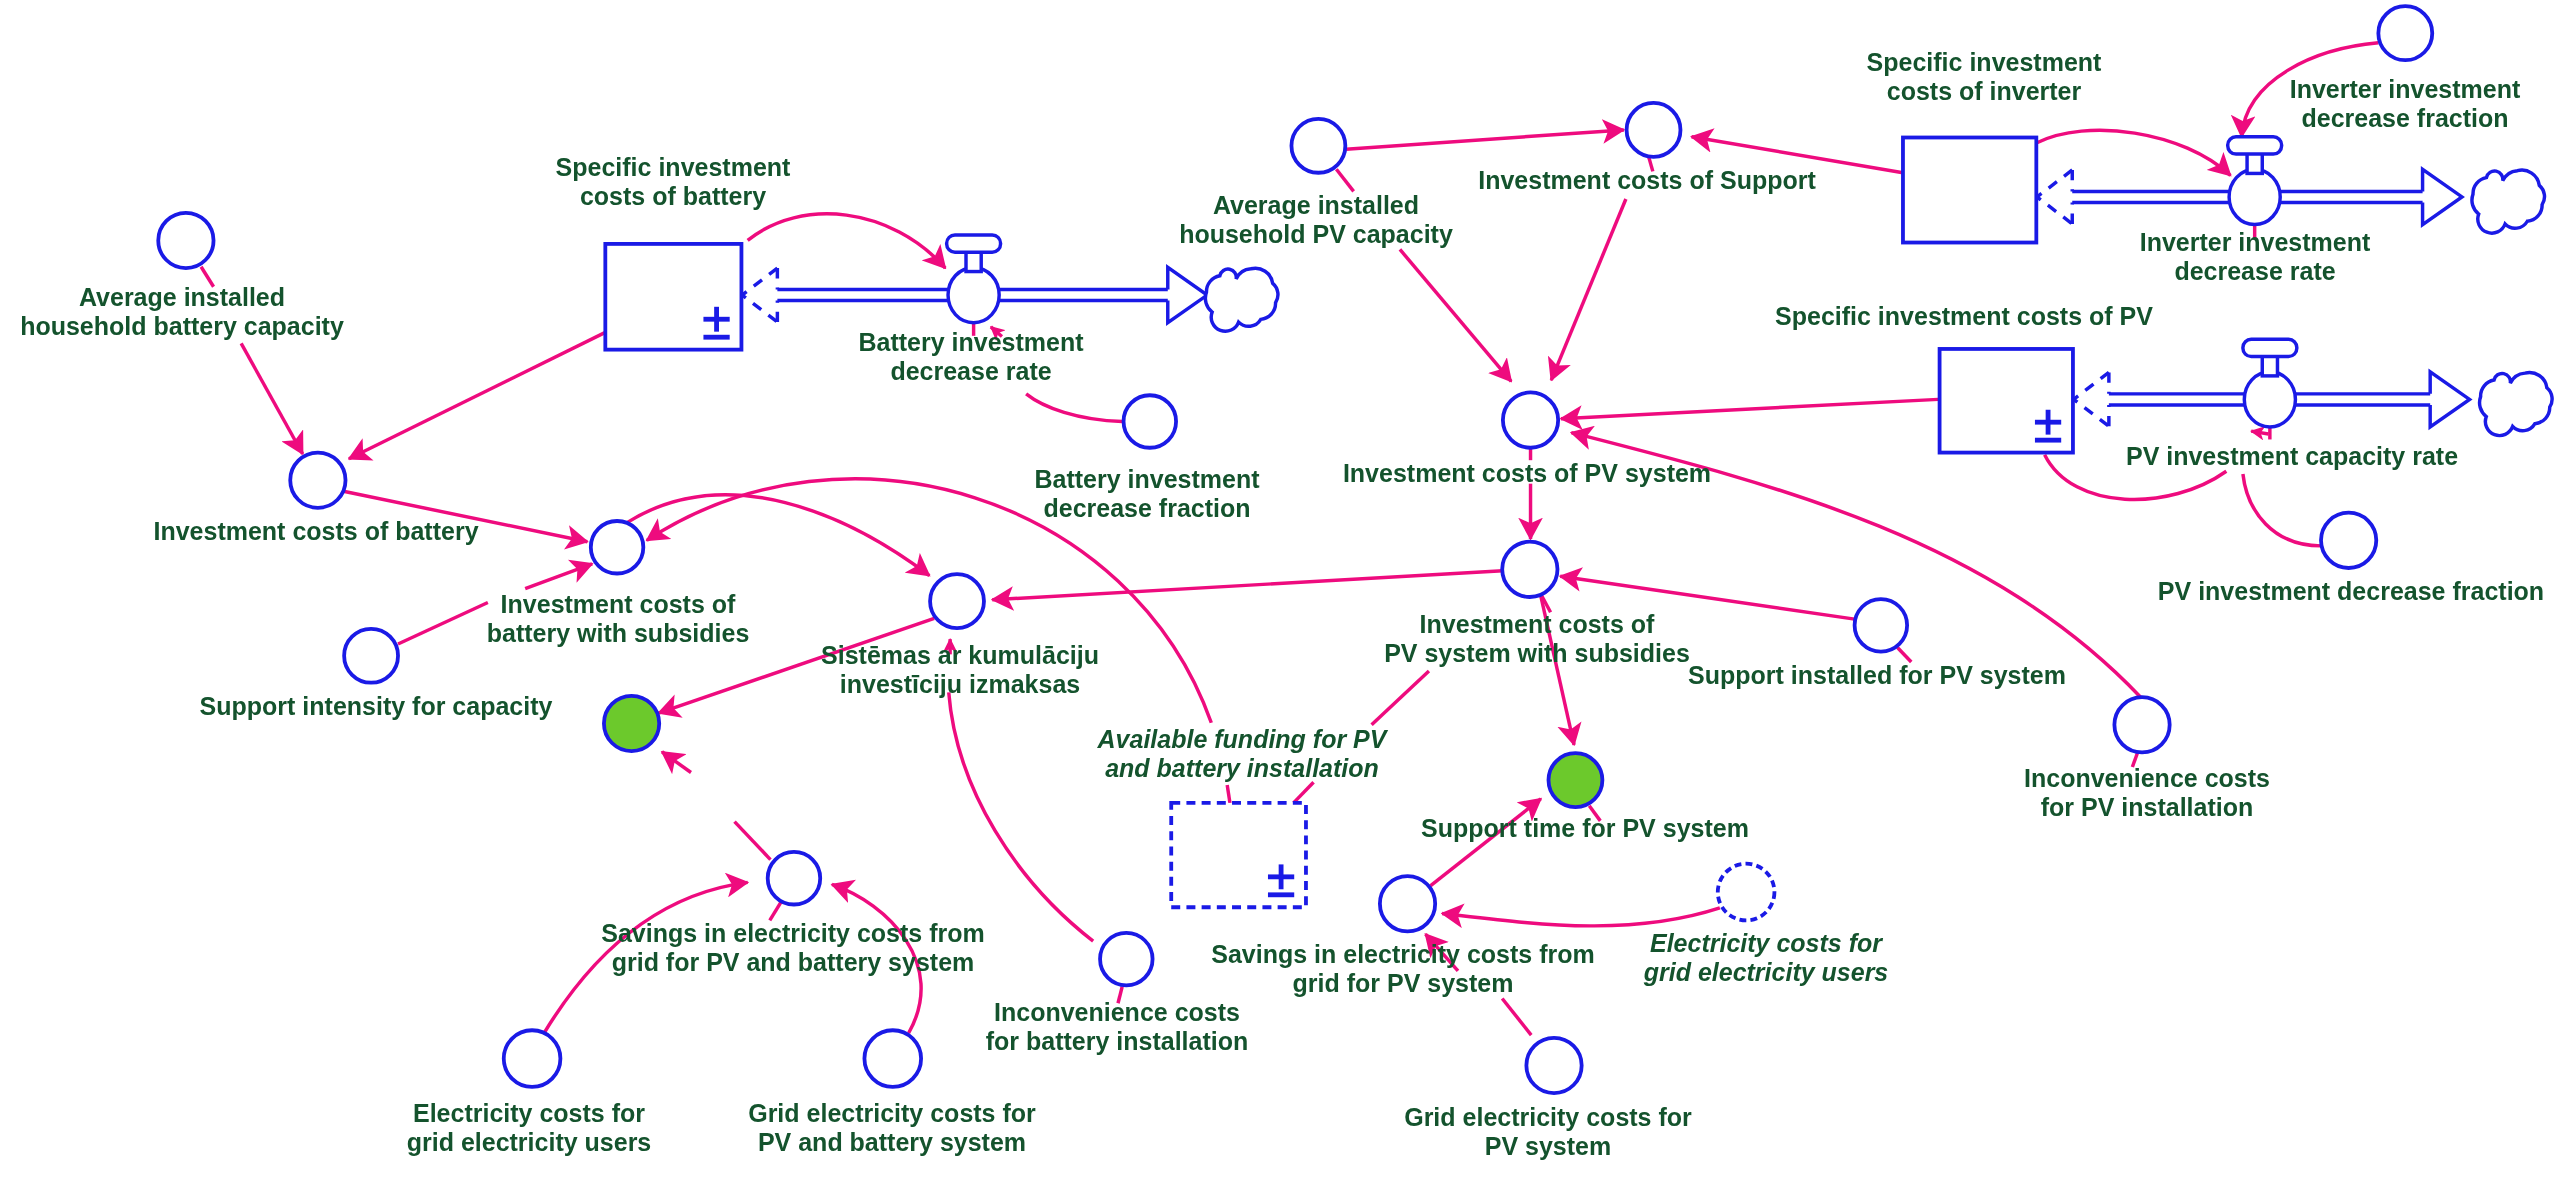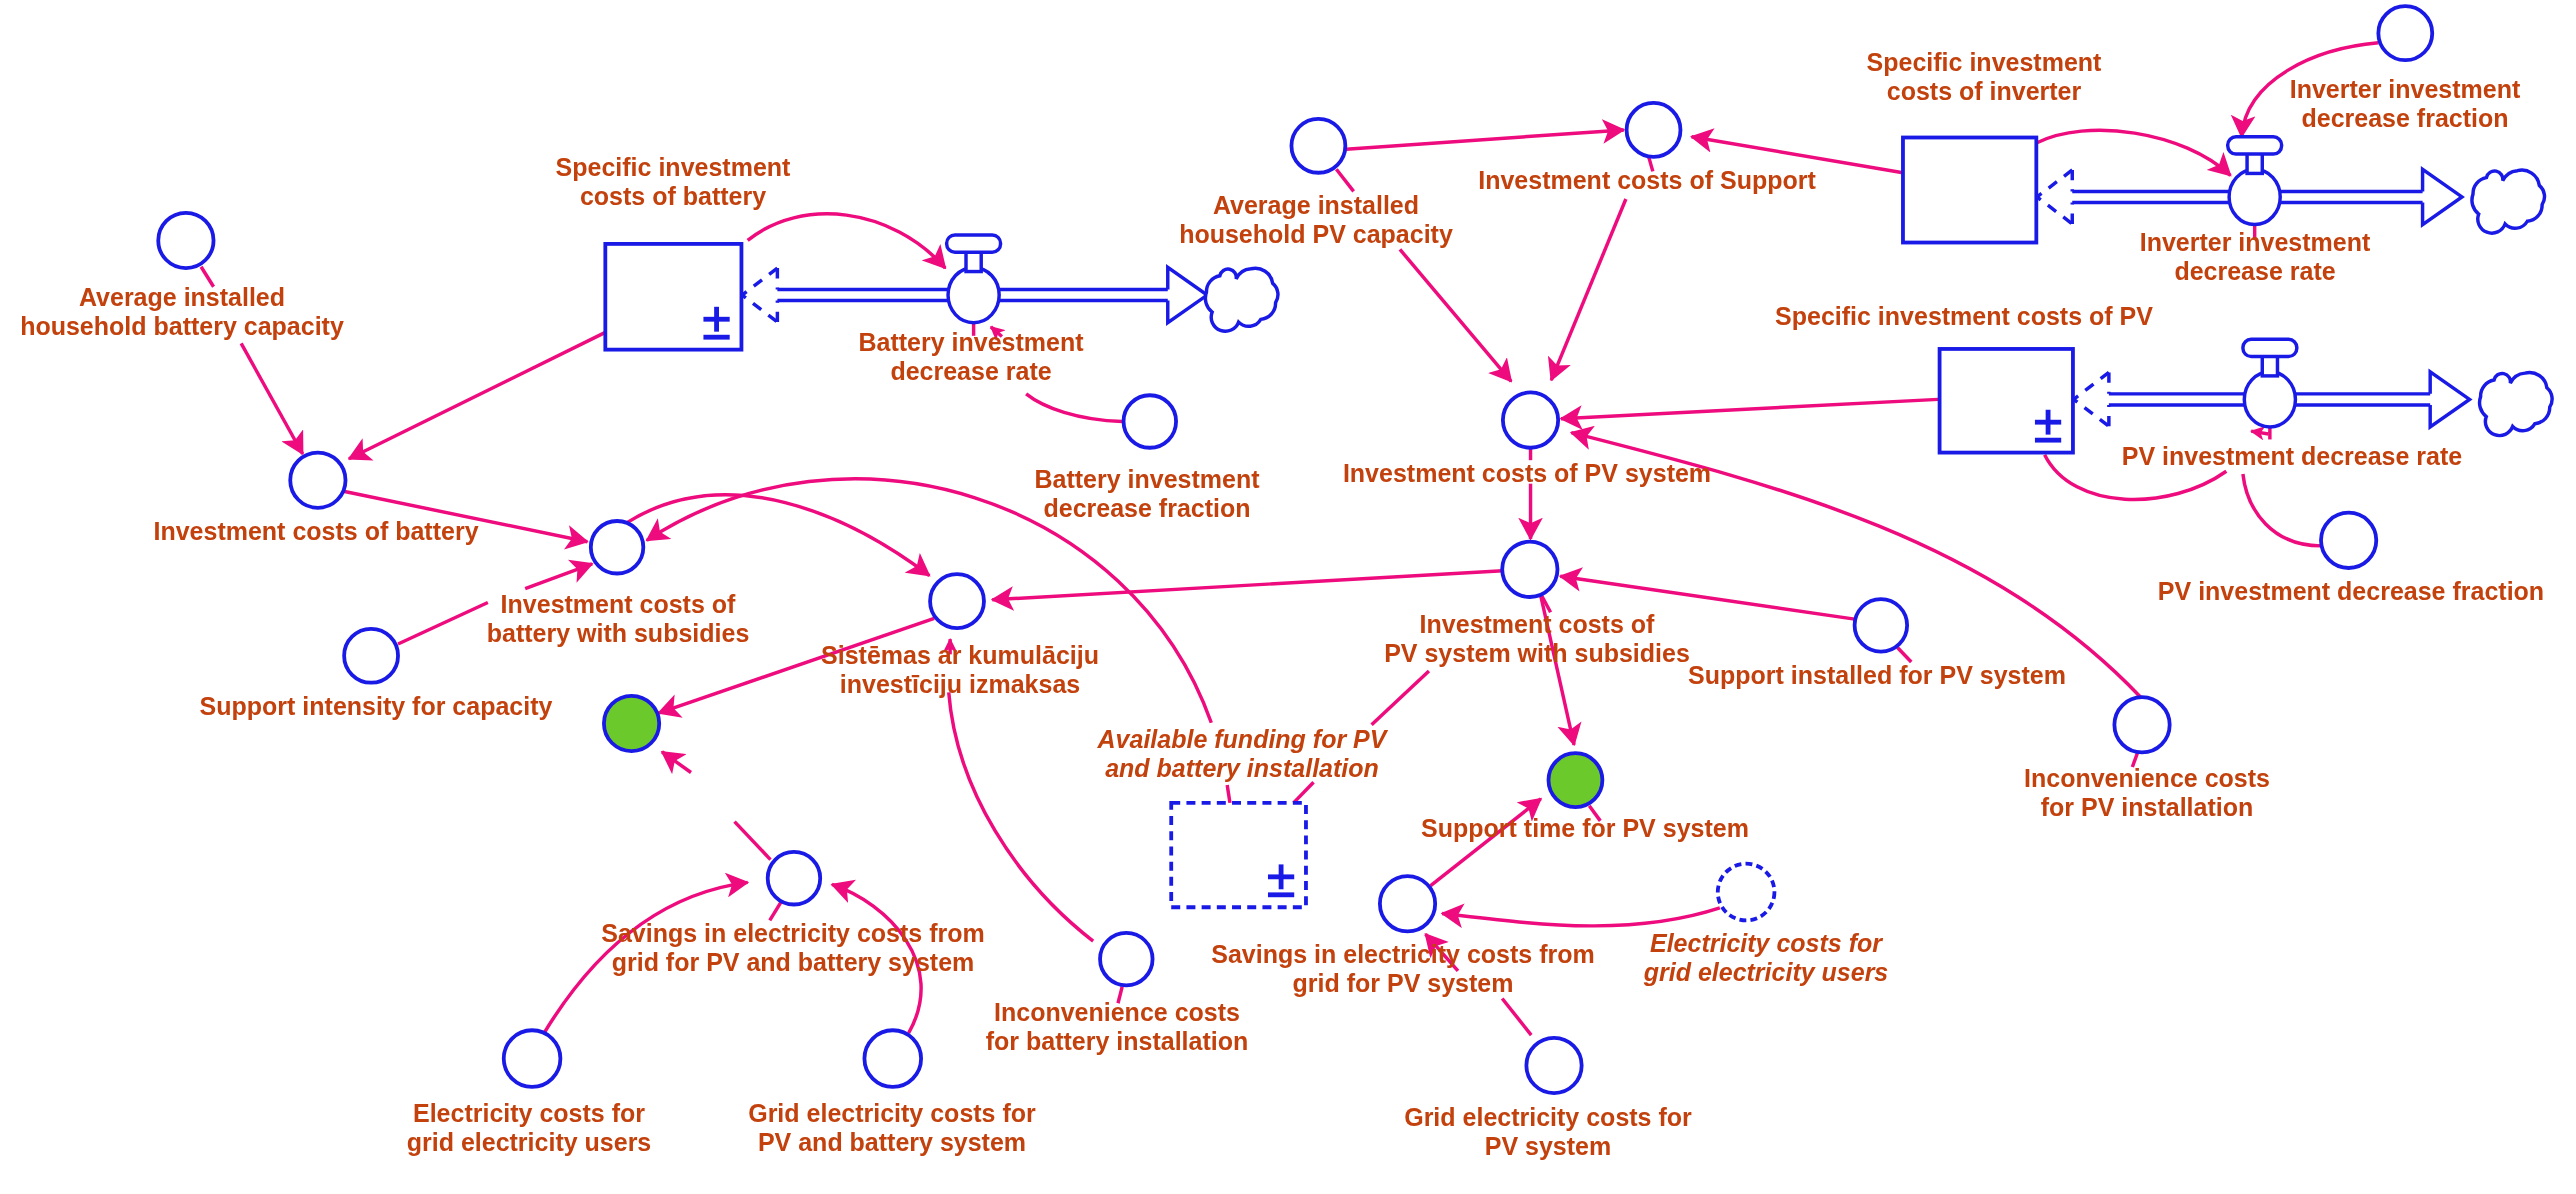--- a/index.html
+++ b/index.html
@@ -1,19 +1,19 @@
 <!DOCTYPE html>
 <html style="font-size:11px"><head>
 <meta charset="utf-8">
 <style>
   html,body{margin:0;padding:0;background:#ffffff;}
   #stage{position:relative;width:2576px;height:1194px;background:#fff;overflow:hidden;
          font-family:"Liberation Sans",sans-serif;}
   #gfx{position:absolute;left:0;top:0;}
-  .lbl{position:absolute;color:#c2410c;font-weight:bold;font-size:25px;line-height:29px;
+  .lbl{position:absolute;color:#14532d;font-weight:bold;font-size:25px;line-height:29px;
        text-align:center;white-space:pre;transform:translate(-50%,-50%);}
   .lbl.it{font-style:italic;}
 </style>
 </head>
 <body>
 
 <div id="stage">
   <svg id="gfx" width="2576" height="1194" viewBox="0 0 3728 1728">
   <defs>
    <marker id="ah" viewBox="0 0 12 13" refX="11.2" refY="6.5" markerWidth="6.6" markerHeight="7.2" orient="auto-start-reverse" markerUnits="strokeWidth">
@@ -211,15 +211,15 @@
 costs of battery</div>
   <div class="lbl" style="left:1984px;top:77px">Specific investment
 costs of inverter</div>
   <div class="lbl" style="left:1964px;top:316px">Specific investment costs of PV</div>
   <div class="lbl it" style="left:1242px;top:754px">Available funding for PV
 and battery installation</div>
   <div class="lbl" style="left:971px;top:357px">Battery investment
 decrease rate</div>
   <div class="lbl" style="left:2255px;top:257px">Inverter investment
 decrease rate</div>
-  <div class="lbl" style="left:2292px;top:456px">PV investment decrease rate</div>
+  <div class="lbl" style="left:2292px;top:456px">PV investment capacity rate</div>
 </div>
 
 
 </body></html>

